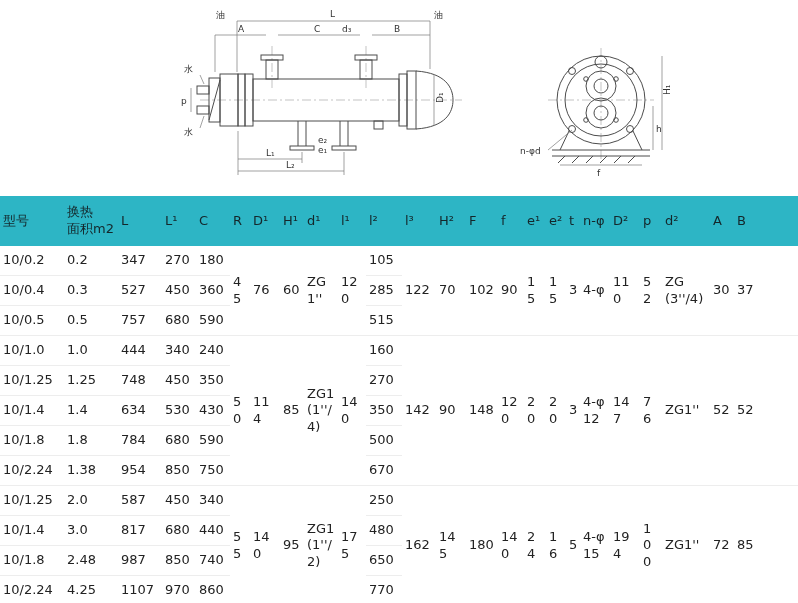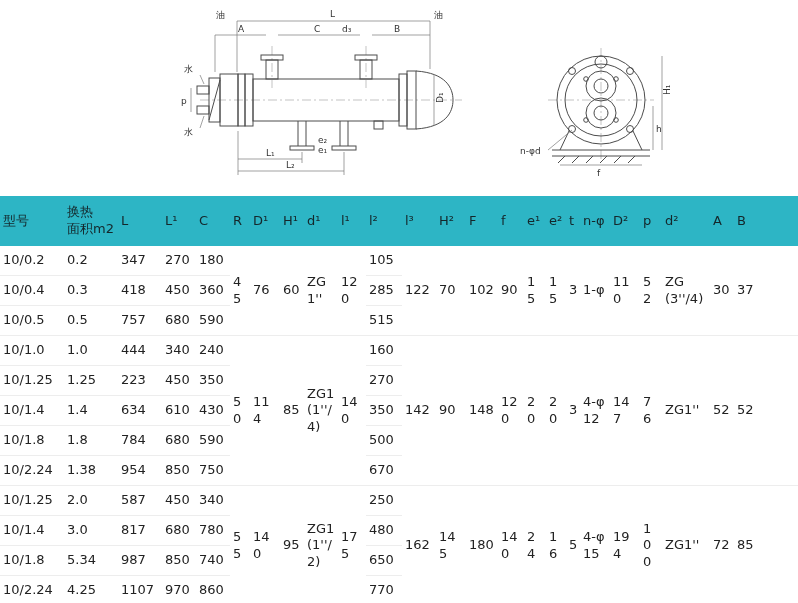--- a/index.html
+++ b/index.html
@@ -198,31 +198,31 @@
           <td rowspan="3">ZG1''</td>
           <td rowspan="3">120</td>
           <td>105</td>
           <td rowspan="3">122</td>
           <td rowspan="3">70</td>
           <td rowspan="3">102</td>
           <td rowspan="3">90</td>
           <td rowspan="3">15</td>
           <td rowspan="3">15</td>
           <td rowspan="3">3</td>
-          <td rowspan="3">1-φ</td>
+          <td rowspan="3">4-φ</td>
           <td rowspan="3">110</td>
           <td rowspan="3">52</td>
           <td rowspan="3">ZG(3''/4)</td>
           <td rowspan="3">30</td>
           <td rowspan="3">37</td>
         </tr>
         <tr>
           <td>10/0.4</td>
           <td>0.3</td>
-          <td>418</td>
+          <td>527</td>
           <td>450</td>
           <td>360</td>
           <td>285</td>
         </tr>
         <tr>
           <td>10/0.5</td>
           <td>0.5</td>
           <td>757</td>
           <td>680</td>
           <td>590</td>
@@ -250,30 +250,30 @@
           <td rowspan="5">4-φ12</td>
           <td rowspan="5">147</td>
           <td rowspan="5">76</td>
           <td rowspan="5">ZG1''</td>
           <td rowspan="5">52</td>
           <td rowspan="5">52</td>
         </tr>
         <tr>
           <td>10/1.25</td>
           <td>1.25</td>
-          <td>223</td>
+          <td>748</td>
           <td>450</td>
           <td>350</td>
           <td>270</td>
         </tr>
         <tr>
           <td>10/1.4</td>
           <td>1.4</td>
           <td>634</td>
-          <td>610</td>
+          <td>530</td>
           <td>430</td>
           <td>350</td>
         </tr>
         <tr>
           <td>10/1.8</td>
           <td>1.8</td>
           <td>784</td>
           <td>680</td>
           <td>590</td>
           <td>500</td>
@@ -310,26 +310,26 @@
           <td rowspan="4">100</td>
           <td rowspan="4">ZG1''</td>
           <td rowspan="4">72</td>
           <td rowspan="4">85</td>
         </tr>
         <tr>
           <td>10/1.4</td>
           <td>3.0</td>
           <td>817</td>
           <td>680</td>
-          <td>780</td>
+          <td>440</td>
           <td>480</td>
         </tr>
         <tr>
           <td>10/1.8</td>
-          <td>5.34</td>
+          <td>2.48</td>
           <td>987</td>
           <td>850</td>
           <td>740</td>
           <td>650</td>
         </tr>
         <tr>
           <td>10/2.24</td>
           <td>4.25</td>
           <td>1107</td>
           <td>970</td>

